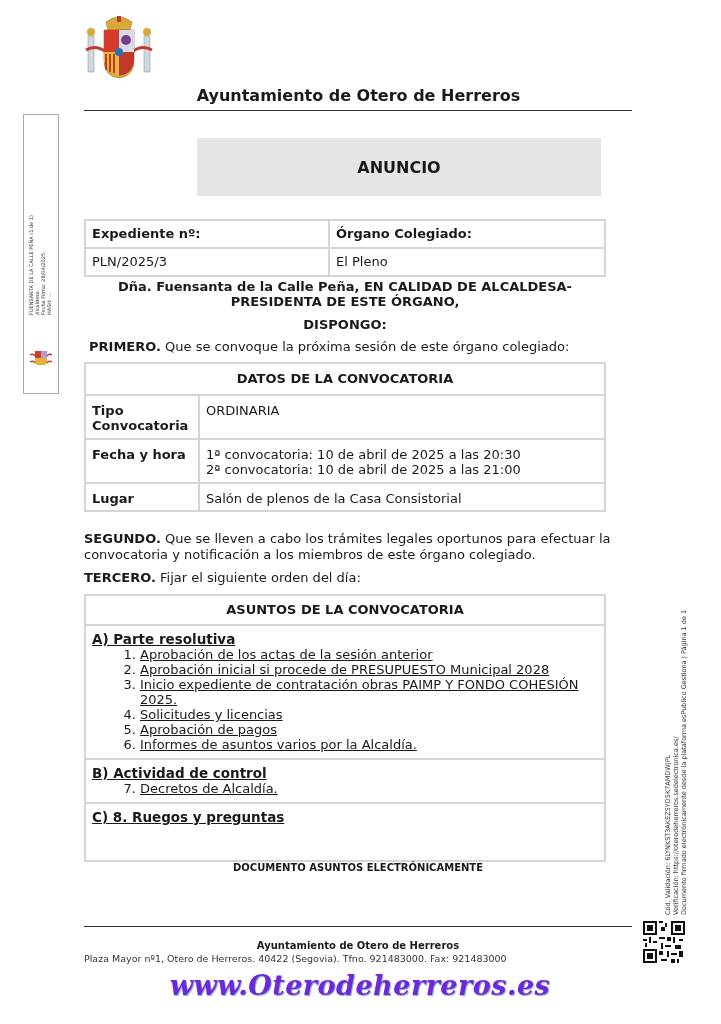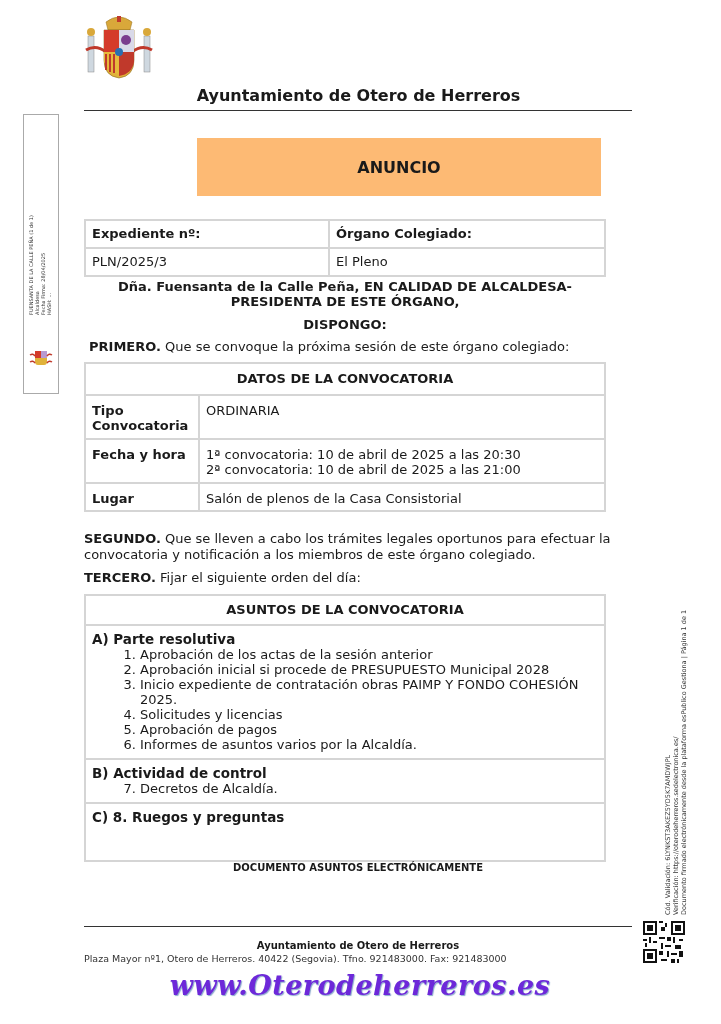--- a/index.html
+++ b/index.html
@@ -14,21 +14,21 @@
   .coat { left: 84px; top: 14px; width: 70px; height: 66px; }
 
   .header-title {
     left: 0; width: 721px; top: 86px; text-align: center;
     font-weight: bold; font-size: 16px; padding-left: 0;
   }
   .header-title span { position: relative; left: -2px; }
   .header-rule { left: 84px; top: 110px; width: 548px; height: 1px; background: #333; }
 
   .banner {
-    left: 197px; top: 138px; width: 404px; height: 58px; background: #fdba74;
+    left: 197px; top: 138px; width: 404px; height: 58px; background: #e5e5e5;
     display: flex; align-items: center; justify-content: center;
     font-weight: bold; font-size: 16px;
   }
 
   table { border-collapse: collapse; }
   .tbl { position: absolute; border: 2px solid #cfcfcf; }
   .tbl td { border: 2px solid #d5d5d5; padding: 0 6px; font-size: 13px; vertical-align: top; }
 
   .t1 { left: 84px; top: 219px; width: 522px; }
   .t1 td { height: 26px; line-height: 26px; }
@@ -42,21 +42,21 @@
 
   .t2 { left: 84px; top: 362px; width: 522px; }
   .t2 .head { text-align: center; font-weight: bold; height: 30px; line-height: 30px; }
   .t2 .lbl { width: 100px; font-weight: bold; line-height: 15px; padding-top: 7px; }
   .t2 .val { line-height: 15px; padding-top: 7px; }
 
   .t3 { left: 84px; top: 594px; width: 522px; }
   .t3 .head { text-align: center; font-weight: bold; height: 28px; line-height: 28px; }
   .t3 .sec { font-weight: bold; font-size: 13.5px; line-height: 16px; padding-top: 6px; }
   .t3 ol { margin: 0; padding: 0 0 0 48px; font-size: 13px; line-height: 15px; }
-  .t3 .cell { padding: 5px 22px 6px 6px; }
+  .t3 .cell { padding: 5px 22px 6px 6px; text-decoration: underline; }
 
   .firmado { left: 84px; width: 548px; top: 862px; text-align: center; font-weight: bold; font-size: 10px; }
 
   .footer-rule { left: 84px; top: 926px; width: 548px; height: 1px; background: #333; }
   .footer-org { left: 84px; width: 548px; top: 940px; text-align: center; font-weight: bold; font-size: 10px; }
   .footer-addr { left: 84px; width: 548px; top: 953px; font-size: 9.5px; color: #333; }
   .website {
     left: 150px; width: 420px; top: 970px; text-align: center;
     font-family: "DejaVu Serif", serif; font-style: italic; font-weight: bold;
     font-size: 27px; color: #6d28d9; letter-spacing: 0.5px;

